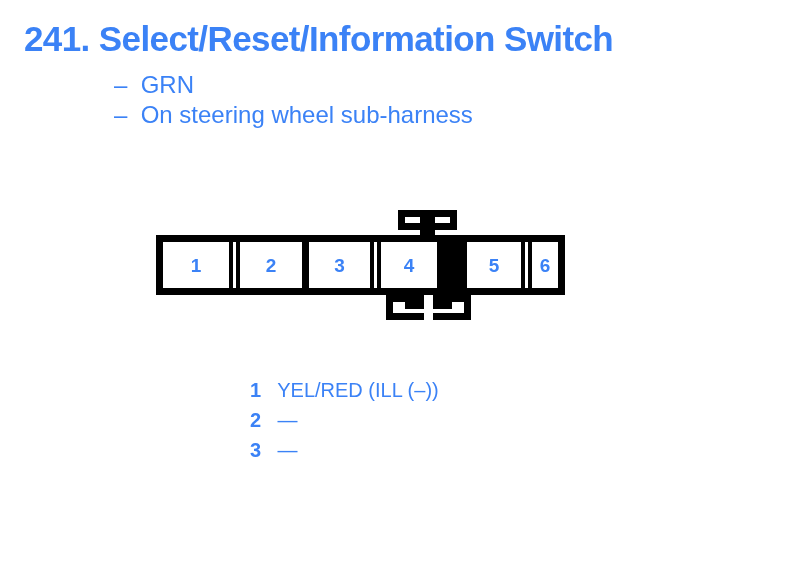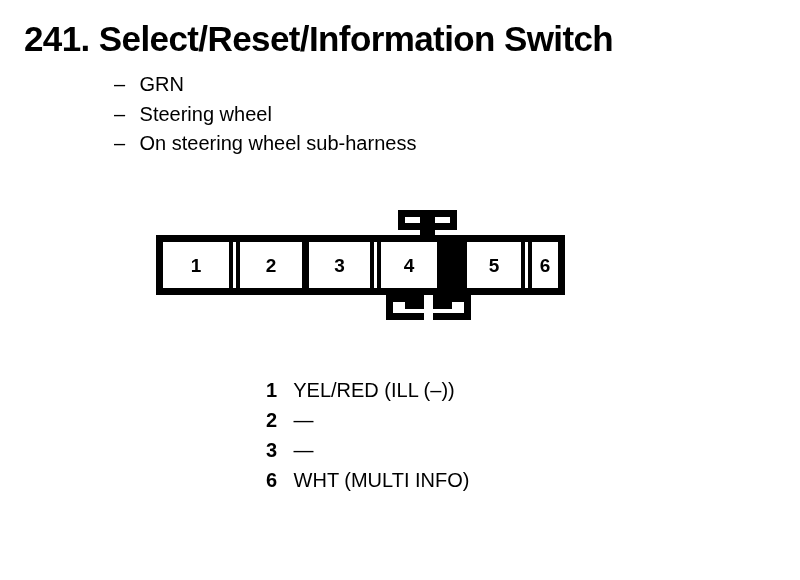--- a/index.html
+++ b/index.html
@@ -7,41 +7,41 @@
     padding: 0;
     background: #ffffff;
   }
   #page {
     position: relative;
     width: 706px;
     height: 580px;
     background: #ffffff;
     overflow: hidden;
     font-family: "Liberation Sans", sans-serif;
-    color: #000000;
+    color: #3b82f6;
   }
 
   
   #title {
     position: absolute;
     left: 24px;
     top: 19px;
     font-size: 35px;
     font-weight: bold;
     letter-spacing: -0.6px;
     white-space: nowrap;
     line-height: 40px;
   }
 
   
   #notes {
     position: absolute;
     left: 114px;
     top: 70px;
-    font-size: 20px;
+    font-size: 24px;
     line-height: 29.5px;
     white-space: nowrap;
   }
   .note-line {
     display: block;
   }
   .note-dash {
     display: inline-block;
     width: 20px;
   }
@@ -240,43 +240,39 @@
 
   
   #legend {
     position: absolute;
     left: 250px;
     top: 375px;
     font-size: 20px;
     line-height: 30px;
     white-space: nowrap;
   }
-  .legend-row { display: block; margin-left: 16px; }
+  .legend-row { display: block; }
   .pin-no {
     display: inline-block;
     width: 22px;
     font-weight: bold;
   }
   .pin-desc { font-weight: normal; }
 </style>
 </head>
 <body>
 
 <div id="page">
 
   <div id="title">241. Select/Reset/Information Switch</div>
 
   <div id="notes">
     <span class="note-line">
       <span class="note-dash">–</span>
       <span>GRN</span>
-    </span>
-    <span class="note-line">
-      <span class="note-dash">–</span>
-      <span>Steering wheel</span>
     </span>
     <span class="note-line">
       <span class="note-dash">–</span>
       <span>On steering wheel sub-harness</span>
     </span>
   </div>
 
   <div id="connector">
 
     <div id="latch-top">
@@ -339,19 +335,15 @@
       <span class="pin-desc">YEL/RED (ILL (–))</span>
     </span>
     <span class="legend-row">
       <span class="pin-no">2</span>
       <span class="pin-desc">—</span>
     </span>
     <span class="legend-row">
       <span class="pin-no">3</span>
       <span class="pin-desc">—</span>
     </span>
-    <span class="legend-row">
-      <span class="pin-no">6</span>
-      <span class="pin-desc">WHT (MULTI INFO)</span>
-    </span>
   </div>
 
 </div>
 
 </body></html>

